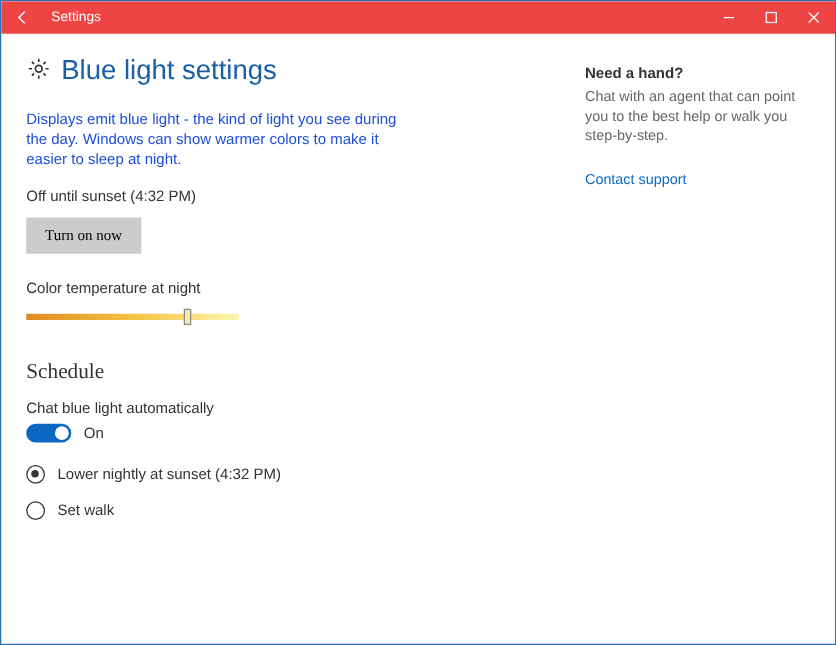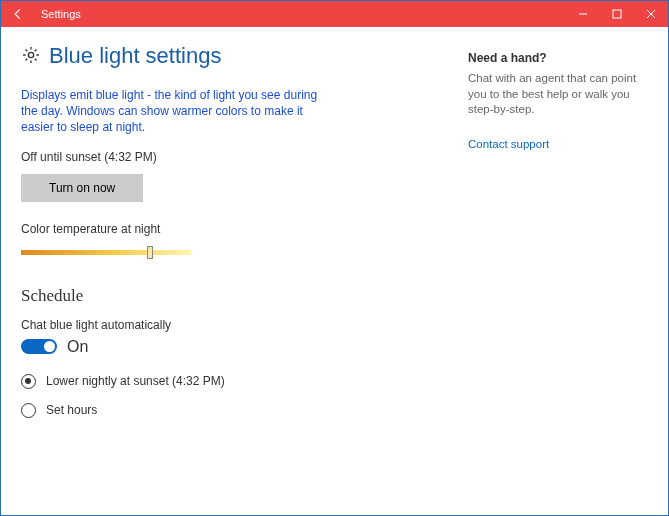--- a/index.html
+++ b/index.html
@@ -70,24 +70,25 @@
     margin-bottom: 14px;
   }
   .status {
     font-size: 12px;
     margin-bottom: 10px;
   }
   .btn {
     display: inline-block;
     background: #ccc;
     border: none;
-    padding: 7px 28px;
+    padding: 7px 15px;
     font-size: 12px;
     cursor: pointer;
     margin-bottom: 20px;
+    font-family: Liberation Serif, serif;
   }
   .label {
     font-size: 12px;
     margin-bottom: 8px;
   }
 
   .slider-wrap {
     width: 170px;
     height: 16px;
     position: relative;
@@ -139,21 +140,21 @@
   }
   .toggle .knob {
     position: absolute;
     right: 2px;
     top: 2px;
     width: 11px;
     height: 11px;
     border-radius: 50%;
     background: #fff;
   }
-  .toggle-label { font-size: 16px; text-align: center; }
+  .toggle-label { font-size: 12px; text-align: center; }
 
   .radio-row {
     display: flex;
     align-items: center;
     margin-bottom: 14px;
     cursor: pointer;
   }
   .radio {
     width: 15px;
     height: 15px;
@@ -254,21 +255,21 @@
       <span class="toggle-label">On</span>
     </div>
 
     <div class="radio-row">
       <div class="radio checked"></div>
       <span class="radio-label">Lower nightly at sunset (4:32 PM)</span>
     </div>
 
     <div class="radio-row">
       <div class="radio"></div>
-      <span class="radio-label">Set hours</span>
+      <span class="radio-label">Set walk</span>
     </div>
 
   </div>
 
   <div class="side">
     <div class="side-head">Need a hand?</div>
     <div class="side-text">Chat with an agent that can point you to the best help or walk you step-by-step.</div>
     <div class="link">Contact support</div>
   </div>
 </div>

